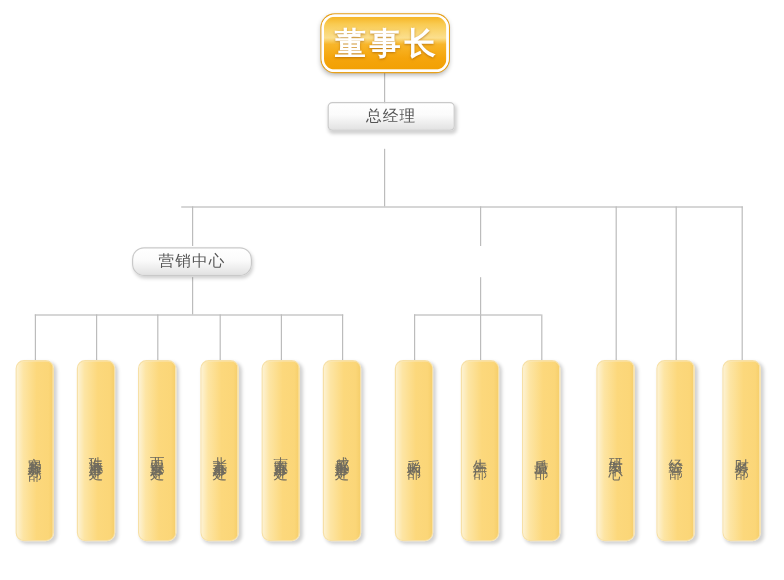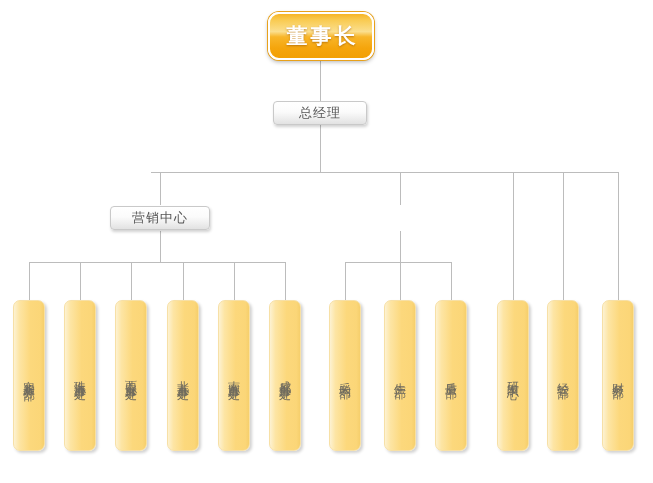--- a/index.html
+++ b/index.html
@@ -40,21 +40,21 @@
                 #f8b62a 52%,
                 #f5a50c 78%,
                 #f2a004 100%);
     box-shadow: 0 0 0 1px #e8a11a, 0 2px 4px rgba(0,0,0,0.30);
     display: flex;
     align-items: center;
     justify-content: center;
   }
   .node-root .node-text {
     color: #ffffff;
-    font-size: 21px;
+    font-size: 26px;
     font-weight: bold;
     letter-spacing: 3px;
     text-shadow: 0 1px 2px rgba(160,90,0,0.65);
     padding-left: 3px;
   }
 
   
   .node-gray {
     position: absolute;
     box-sizing: border-box;
@@ -139,25 +139,25 @@
   <div class="conn conn-v" style="left:400px; top:231px; height:31px;"></div>
   <div class="conn conn-h" style="left:345px; top:262px; width:106px;"></div>
   <div class="conn conn-v" style="left:345px; top:262px; height:38px;"></div>
   <div class="conn conn-v" style="left:400px; top:262px; height:38px;"></div>
   <div class="conn conn-v" style="left:451px; top:262px; height:38px;"></div>
 
   <div class="node-root" style="left:268px; top:12px; width:106px; height:48px;">
     <span class="node-text">董事长</span>
   </div>
 
-  <div class="node-gray" style="left:273px; top:101px; width:94px; height:24px;">
+  <div class="node-gray" style="left:273px; top:85px; width:106px; height:24px;">
     <span class="node-text">总经理</span>
   </div>
 
-  <div class="node-gray" style="left:110px; top:206px; width:100px; height:24px;">
+  <div class="node-gray" style="left:110px; top:206px; width:100px; height:24px;border-radius:10px;">
     <span class="node-text">营销中心</span>
   </div>
 
   <div class="node-leaf" style="left:13px; top:300px;">
     <span class="node-text">客户服务部</span>
   </div>
   <div class="node-leaf" style="left:64px; top:300px;">
     <span class="node-text">珠海办事处</span>
   </div>
   <div class="node-leaf" style="left:115px; top:300px;">

